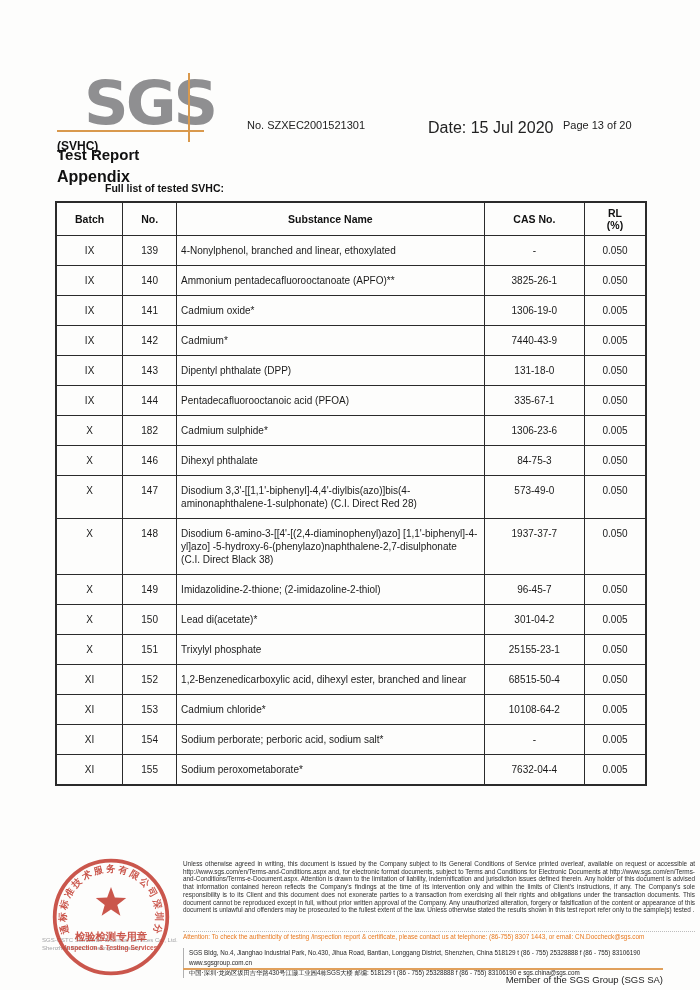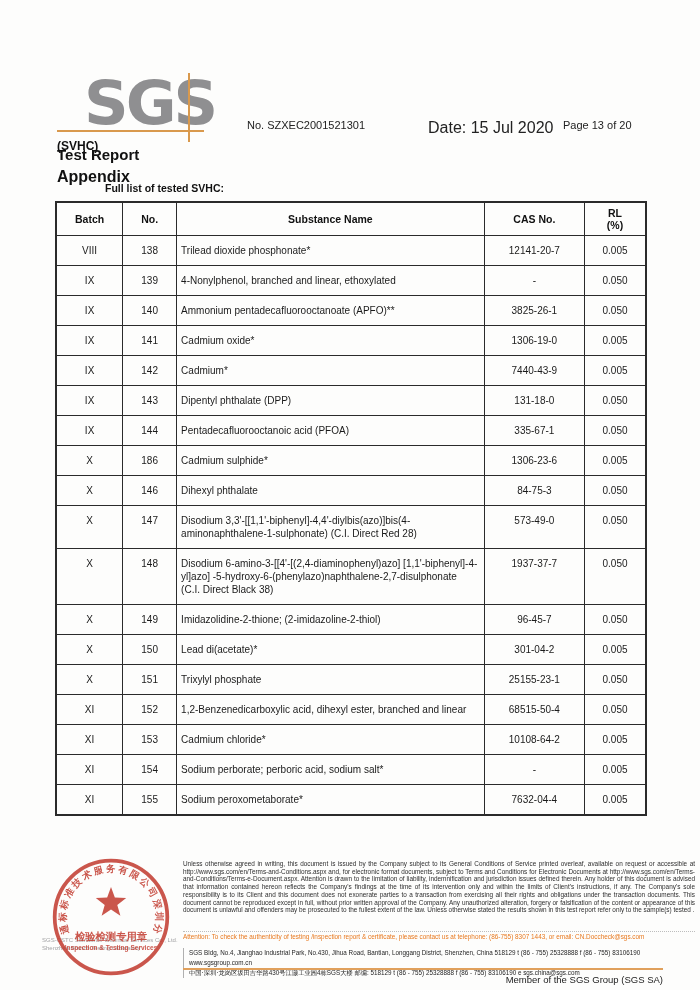--- a/index.html
+++ b/index.html
@@ -107,27 +107,20 @@
       <tr>
         <th>Batch</th>
         <th>No.</th>
         <th>Substance Name</th>
         <th>CAS No.</th>
         <th>RL (%)</th>
       </tr>
     </thead>
   <tbody>
       <tr>
-        <td class="c0">VIII</td>
-        <td class="c1">138</td>
-        <td class="c2">Trilead dioxide phosphonate*</td>
-        <td class="c3">12141-20-7</td>
-        <td class="c4">0.005</td>
-      </tr>
-      <tr>
         <td class="c0">IX</td>
         <td class="c1">139</td>
         <td class="c2">4-Nonylphenol, branched and linear, ethoxylated</td>
         <td class="c3">-</td>
         <td class="c4">0.050</td>
       </tr>
       <tr>
         <td class="c0">IX</td>
         <td class="c1">140</td>
         <td class="c2">Ammonium pentadecafluorooctanoate (APFO)**</td>
@@ -157,21 +150,21 @@
       </tr>
       <tr>
         <td class="c0">IX</td>
         <td class="c1">144</td>
         <td class="c2">Pentadecafluorooctanoic acid (PFOA)</td>
         <td class="c3">335-67-1</td>
         <td class="c4">0.050</td>
       </tr>
       <tr>
         <td class="c0">X</td>
-        <td class="c1">186</td>
+        <td class="c1">182</td>
         <td class="c2">Cadmium sulphide*</td>
         <td class="c3">1306-23-6</td>
         <td class="c4">0.005</td>
       </tr>
       <tr>
         <td class="c0">X</td>
         <td class="c1">146</td>
         <td class="c2">Dihexyl phthalate</td>
         <td class="c3">84-75-3</td>
         <td class="c4">0.050</td>

